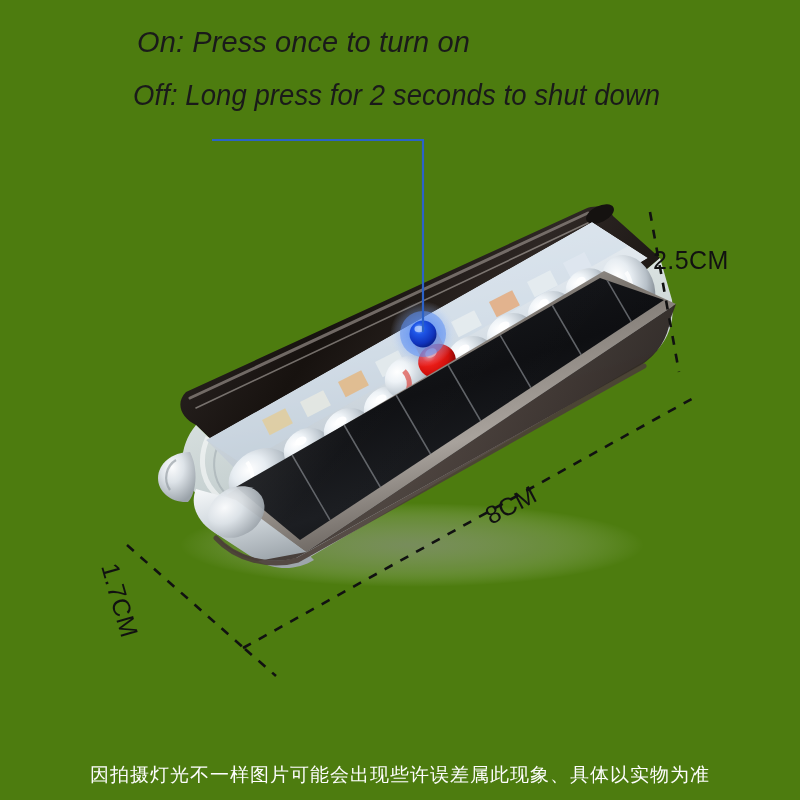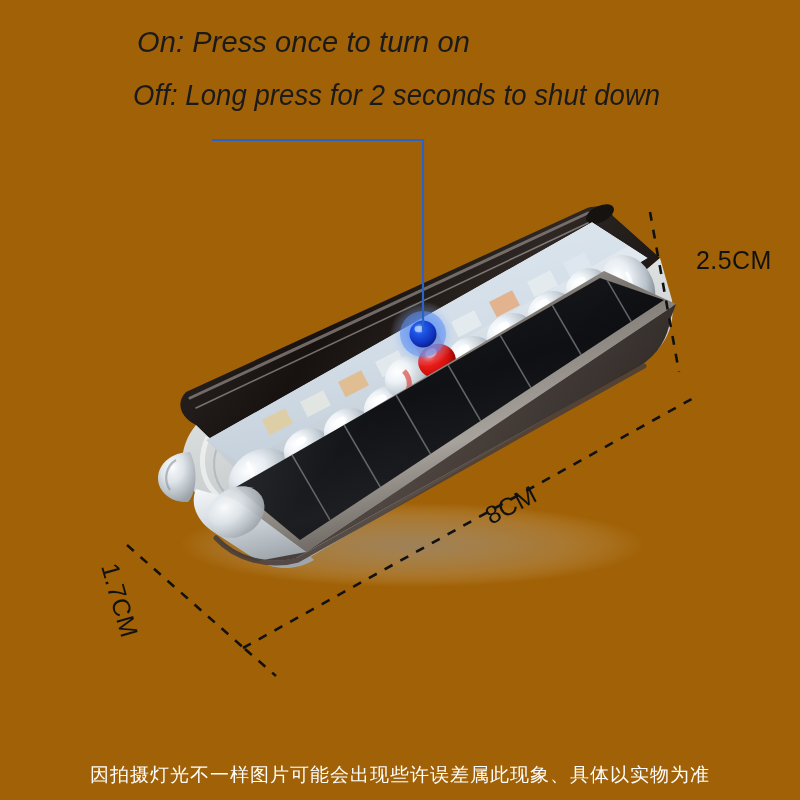--- a/index.html
+++ b/index.html
@@ -8,21 +8,21 @@
     padding: 0;
     background: #ffffff;
   }
   body {
     font-family: "Liberation Sans", sans-serif;
   }
   #stage {
     position: relative;
     width: 800px;
     height: 800px;
-    background: #a16207;
+    background: #4d7c0f;
     overflow: hidden;
   }
 
   
   .instr {
     position: absolute;
     font-style: italic;
     color: #1a1a1a;
     white-space: nowrap;
     letter-spacing: .1px;
@@ -65,21 +65,21 @@
 
   
   .dimlabel {
     position: absolute;
     color: #111111;
     font-size: 25px;
     font-family: "Liberation Sans", sans-serif;
     white-space: nowrap;
     letter-spacing: .4px;
   }
-  #dim-height-label { left: 696px; top: 246px; }
+  #dim-height-label { left: 653px; top: 246px; }
   #dim-length-label {
     left: 487px;
     top: 503px;
     transform: rotate(-27.5deg);
     transform-origin: 0 50%;
   }
   #dim-depth-label {
     left: 123px;
     top: 560px;
     transform: rotate(74deg);

